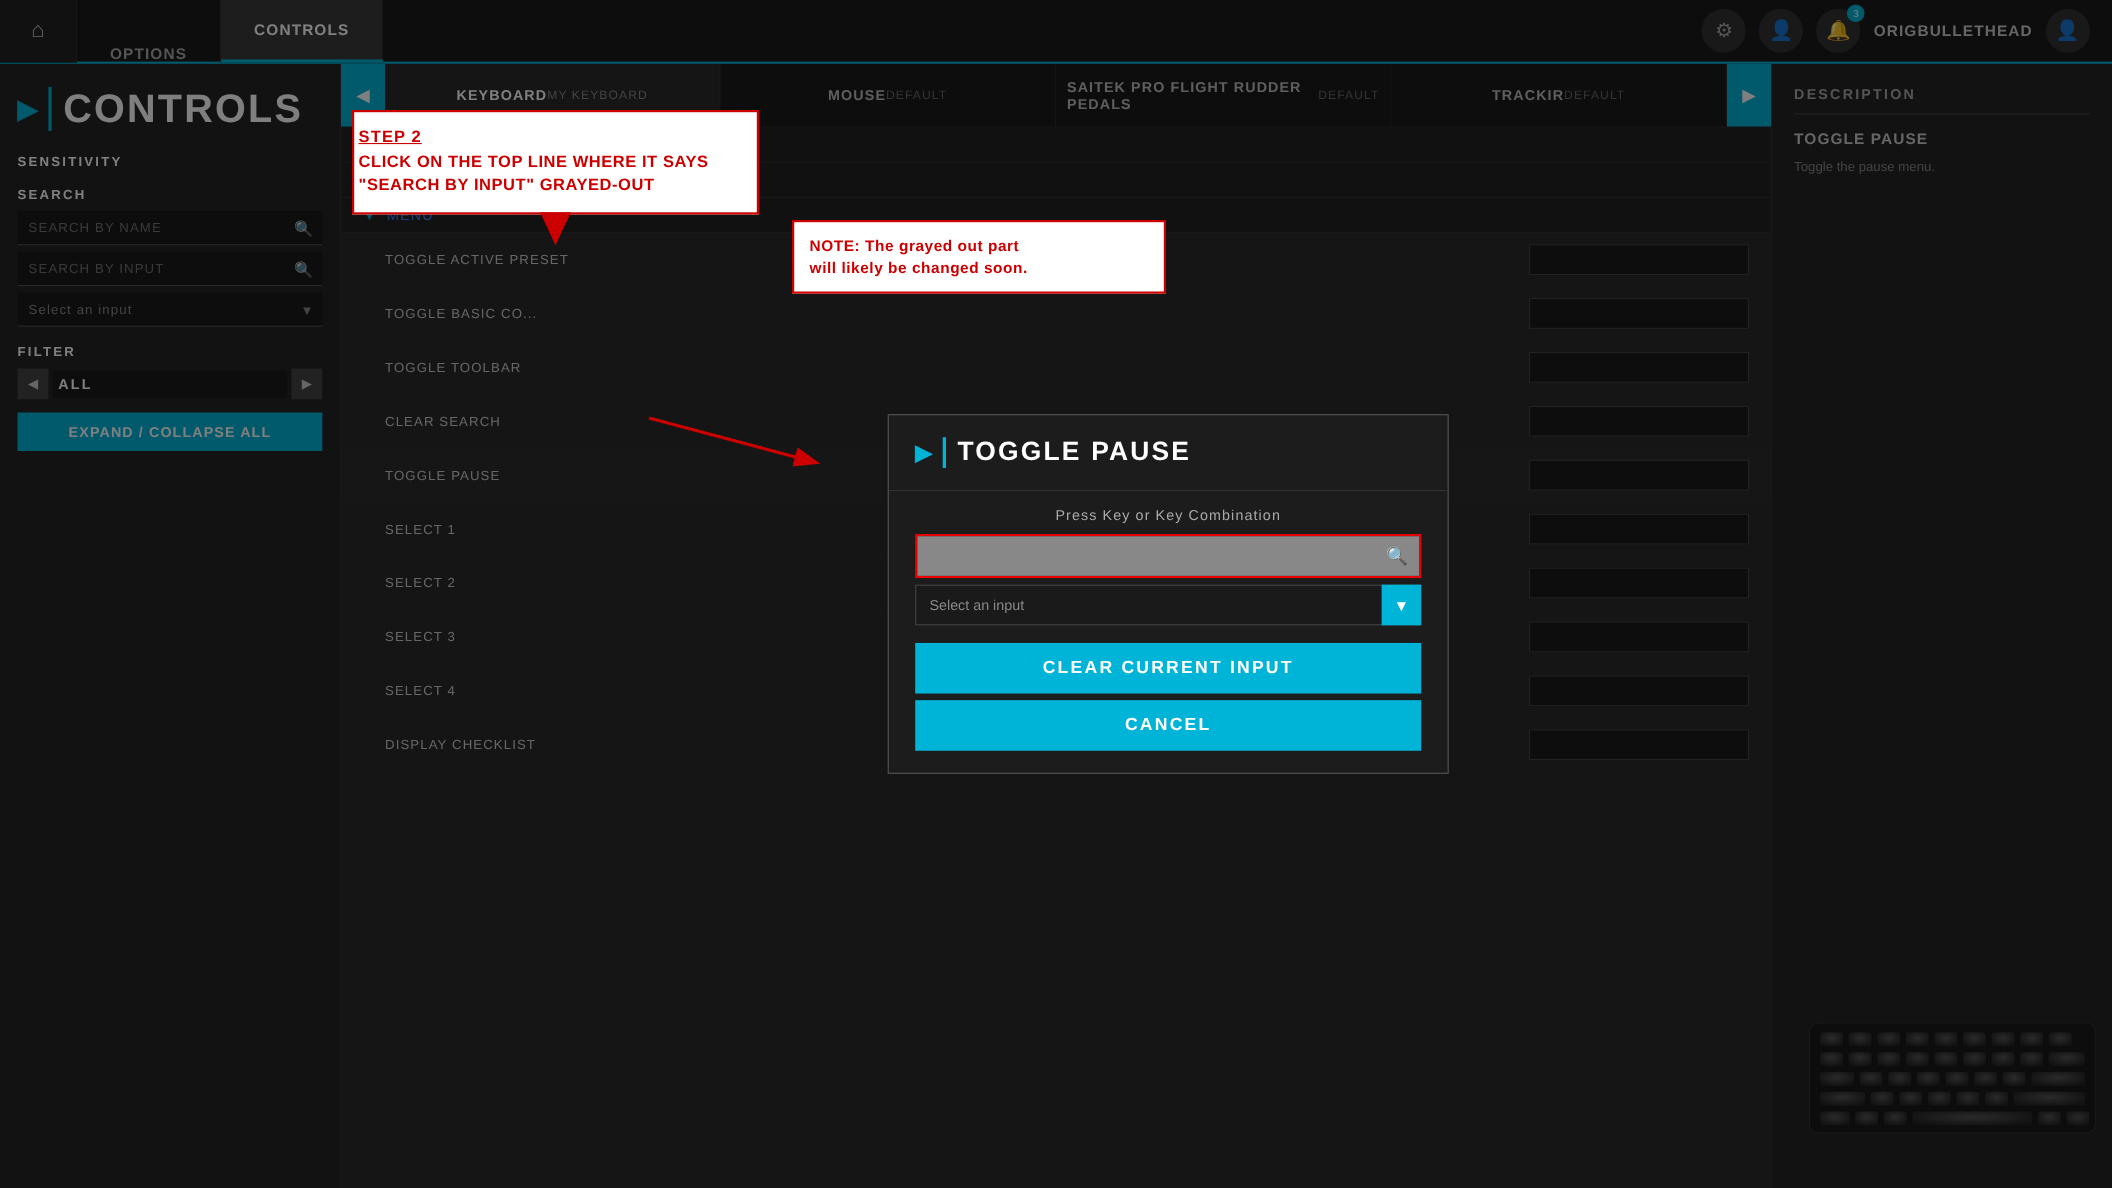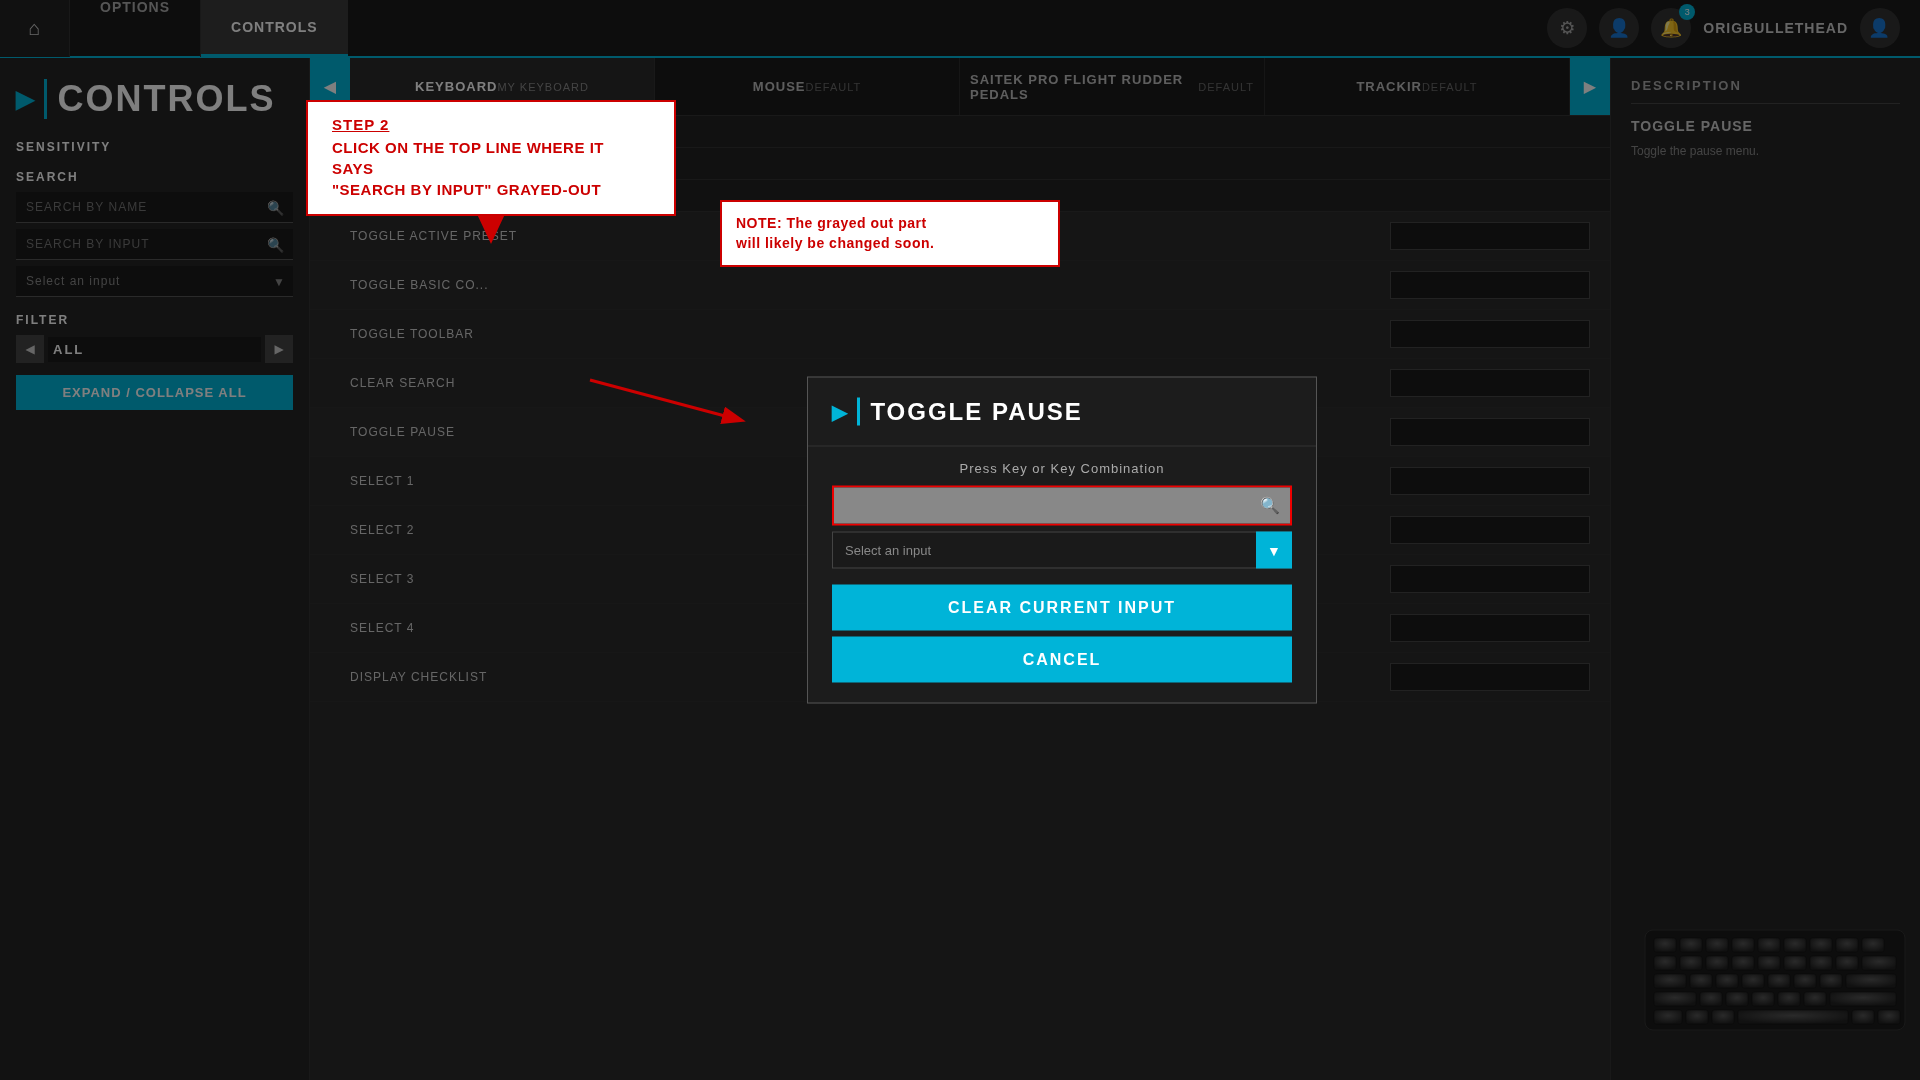--- a/index.html
+++ b/index.html
@@ -32,21 +32,21 @@
       border-right: 1px solid #333;
     }
     .nav-home-icon {
       color: #ccc;
       font-size: 20px;
     }
     .nav-options {
       padding: 0 30px;
       height: 58px;
       display: flex;
-      align-items: flex-start;
+      align-items: flex-end;
       color: #aaa;
       font-size: 14px;
       font-weight: bold;
       letter-spacing: 1px;
       border-right: 1px solid #333;
     }
     .nav-controls {
       padding: 0 30px;
       height: 58px;
       display: flex;
@@ -494,25 +494,25 @@
       text-align: center;
     }
     .modal-btn:last-child {
       margin-bottom: 20px;
     }
 
     
     .callout {
       position: absolute;
       top: 100px;
-      left: 306px;
+      left: 320px;
       width: 370px;
       background: #fff;
       border: 2px solid #cc0000;
-      padding: 14px 24px;
+      padding: 14px 4px;
       z-index: 40;
     }
     .callout-step {
       color: #cc0000;
       font-size: 15px;
       font-weight: bold;
       letter-spacing: 1px;
       margin-bottom: 4px;
       text-decoration: underline;
     }

